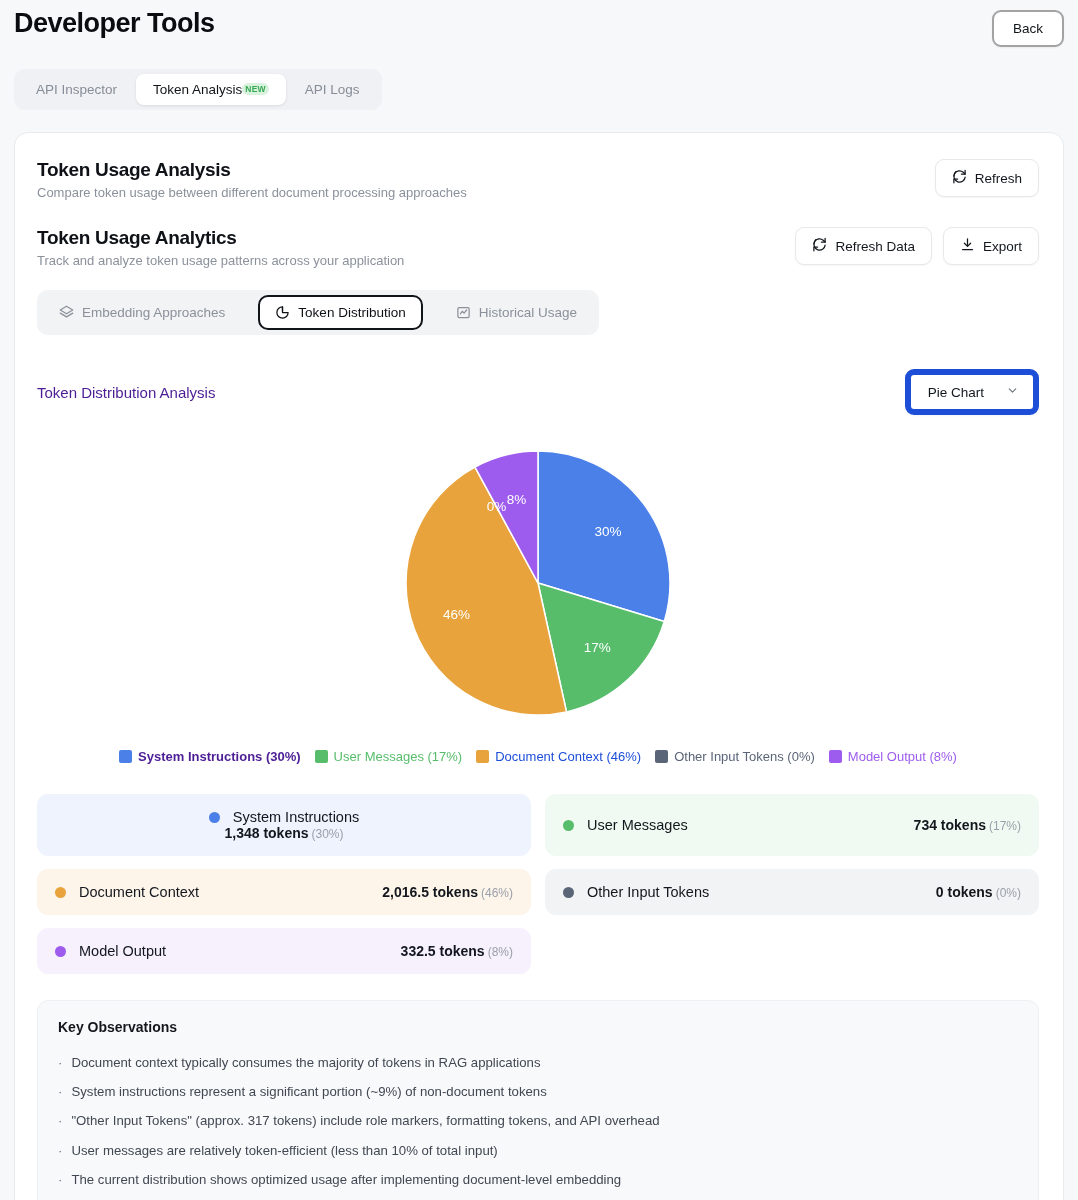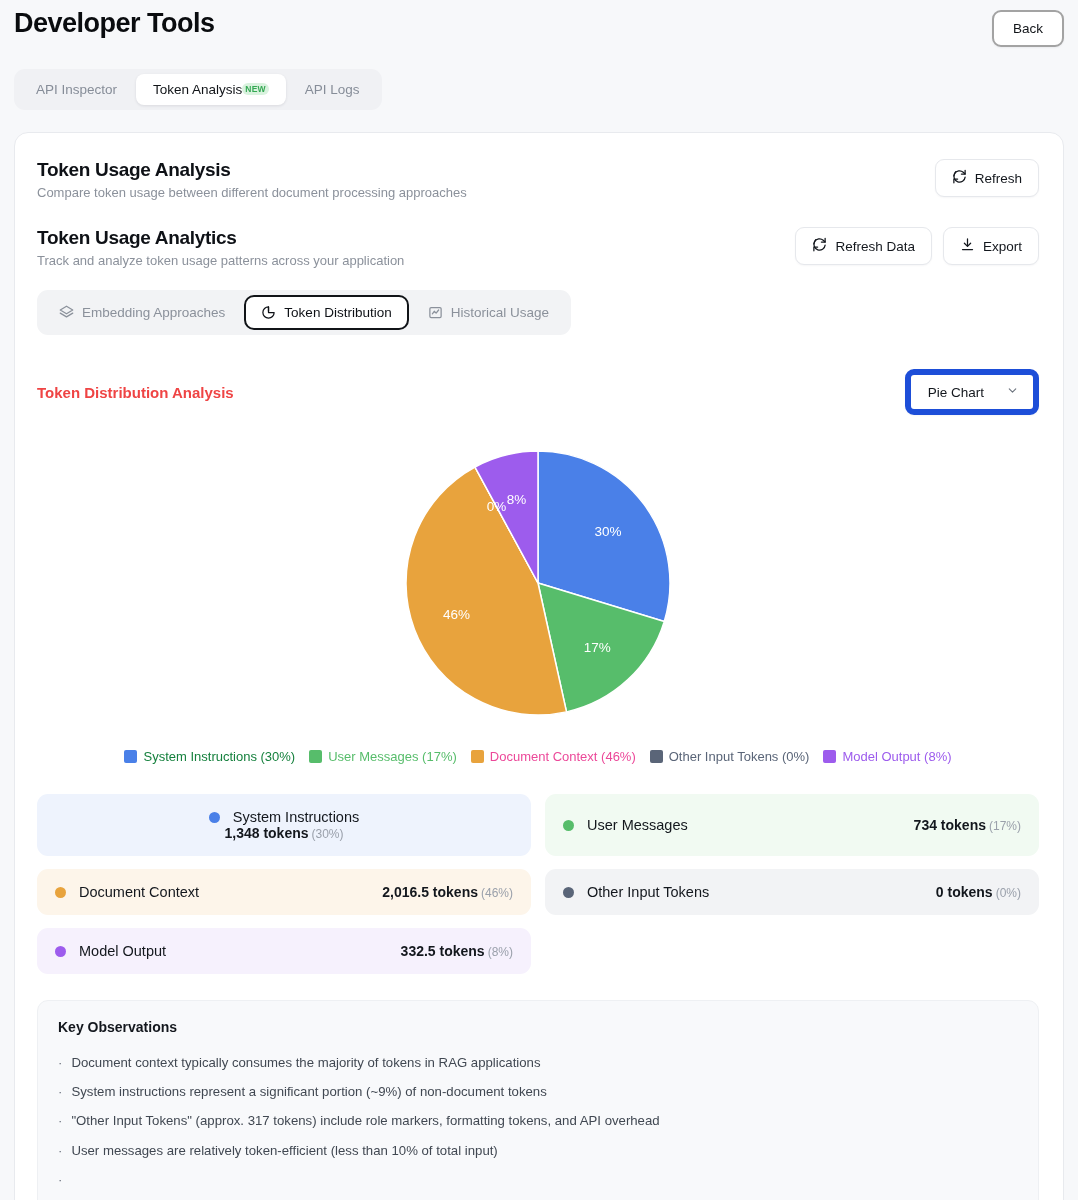--- a/index.html
+++ b/index.html
@@ -64,38 +64,38 @@
     padding: 9px 16px; font-size: 13.5px; color: #13171d; cursor: pointer;
     box-shadow: 0 1px 2px rgba(16,24,40,.04); font-family: inherit;
   }
   .btn-group { display: flex; gap: 11px; }
 
   .block-2 { margin-top: 27px; }
 
   
   .subtabs-wrap { margin-top: 22px; }
   .subtabs {
-    display: inline-flex; align-items: flex-start; gap: 2px;
+    display: inline-flex; align-items: flex-start; gap: 16px;
     background: #f2f3f5; border-radius: 11px; padding: 5px;
   }
   .subtab {
     display: inline-flex; align-items: center; gap: 8px;
     font-size: 13.5px; color: #8b919b; padding: 8px 15px;
     border-radius: 9px; cursor: pointer; white-space: nowrap;
     background: transparent; border: 2px solid transparent; font-family: inherit;
   }
   .subtab.active {
     background: #ffffff; color: #0e1116; border: 2px solid #111418;
     border-radius: 10px;
   }
   .subtab svg { display: block; }
 
   
   .chart-head { display: flex; align-items: center; justify-content: space-between; margin-top: 34px; }
-  .chart-title { font-size: 15px; font-weight: bold; color: #ef4444; }
+  .chart-title { font-size: 15px; font-weight: normal; color: #4c1d95; }
   .select-box {
     display: inline-flex; align-items: center; justify-content: space-between; gap: 22px;
     background: #fff; border: 6px solid #1d4ed8; border-radius: 9px;
     padding: 9px 14px 9px 17px; font-size: 13.5px; color: #13171d;
     min-width: 130px; cursor: pointer; box-shadow: 0 1px 2px rgba(16,24,40,.04);
     font-family: inherit;
   }
 
   
   .pie-area { display: flex; justify-content: center; margin-top: 18px; }
@@ -272,29 +272,29 @@
             <text x="68.39448303309743" y="185.50301625355397" text-anchor="middle" class="pie-label">46%</text>
             <text x="108.41008463074581" y="78.4482309833517" text-anchor="middle" class="pie-label">0%</text>
             <text x="128.54418163679605" y="70.56338318972507" text-anchor="middle" class="pie-label">8%</text>
           </g>
       </svg>
     </div>
 
     <div class="legend" id="legend">
         <div class="legend-item">
           <span class="legend-swatch" style="background: rgb(74, 128, 232);"></span>
-          <span class="legend-text" style="color: #15803d;">System Instructions (30%)</span>
+          <span class="legend-text" style="color: #4c1d95; font-weight: bold;">System Instructions (30%)</span>
         </div>
         <div class="legend-item">
           <span class="legend-swatch" style="background: rgb(87, 189, 107);"></span>
           <span class="legend-text" style="color: rgb(87, 189, 107);">User Messages (17%)</span>
         </div>
         <div class="legend-item">
           <span class="legend-swatch" style="background: rgb(232, 163, 61);"></span>
-          <span class="legend-text" style="color: #ec4899;">Document Context (46%)</span>
+          <span class="legend-text" style="color: #1d4ed8;">Document Context (46%)</span>
         </div>
         <div class="legend-item">
           <span class="legend-swatch" style="background: rgb(90, 101, 120);"></span>
           <span class="legend-text" style="color: rgb(90, 101, 120);">Other Input Tokens (0%)</span>
         </div>
         <div class="legend-item">
           <span class="legend-swatch" style="background: rgb(157, 92, 237);"></span>
           <span class="legend-text" style="color: rgb(157, 92, 237);">Model Output (8%)</span>
         </div>
       </div>
@@ -351,18 +351,19 @@
           <li>
             <span class="obs-bullet">·</span>
             <span>"Other Input Tokens" (approx. 317 tokens) include role markers, formatting tokens, and API overhead</span>
           </li>
           <li>
             <span class="obs-bullet">·</span>
             <span>User messages are relatively token-efficient (less than 10% of total input)</span>
           </li>
           <li>
             <span class="obs-bullet">·</span>
+            <span>The current distribution shows optimized usage after implementing document-level embedding</span>
           </li>
         </ul>
     </div>
 
   </div>
 </div>
 
 </body></html>

